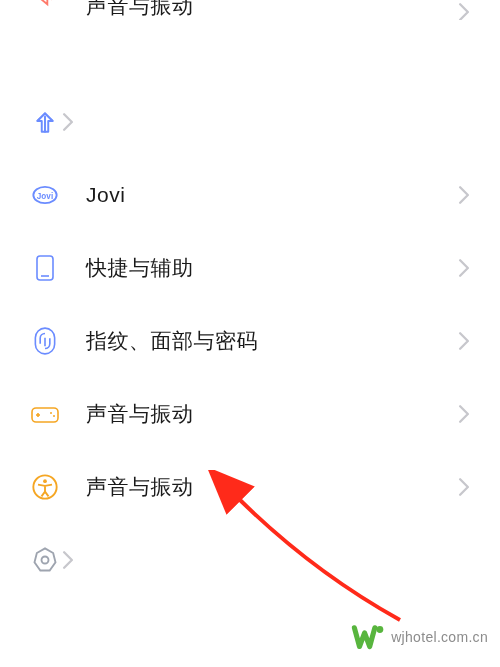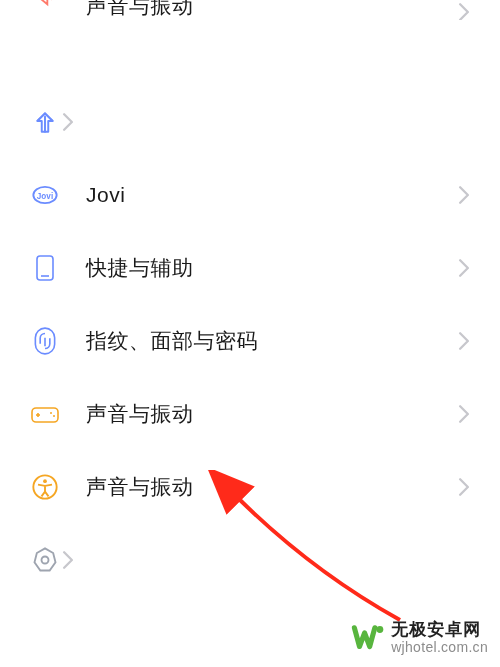--- a/index.html
+++ b/index.html
@@ -212,16 +212,15 @@
   </defs>
   <path d="M200 150 Q 110 100 35 25" stroke="#ff2a1a" stroke-width="4" fill="none" marker-end="url(#arrowhead)"></path>
 </svg>
 
 <div class="watermark">
   <svg class="watermark-logo" viewBox="0 0 40 40">
     <path d="M4 8 L10 30 L16 14 L22 30 L28 8" fill="none" stroke="#58b53e" stroke-width="6" stroke-linecap="round" stroke-linejoin="round"></path>
     <circle cx="34" cy="10" r="4" fill="#58b53e"></circle>
   </svg>
   <div class="watermark-text">
-    <span class="watermark-title">无极安卓网</span>
     <span class="watermark-sub">wjhotel.com.cn</span>
   </div>
 </div>
 
 </body></html>

